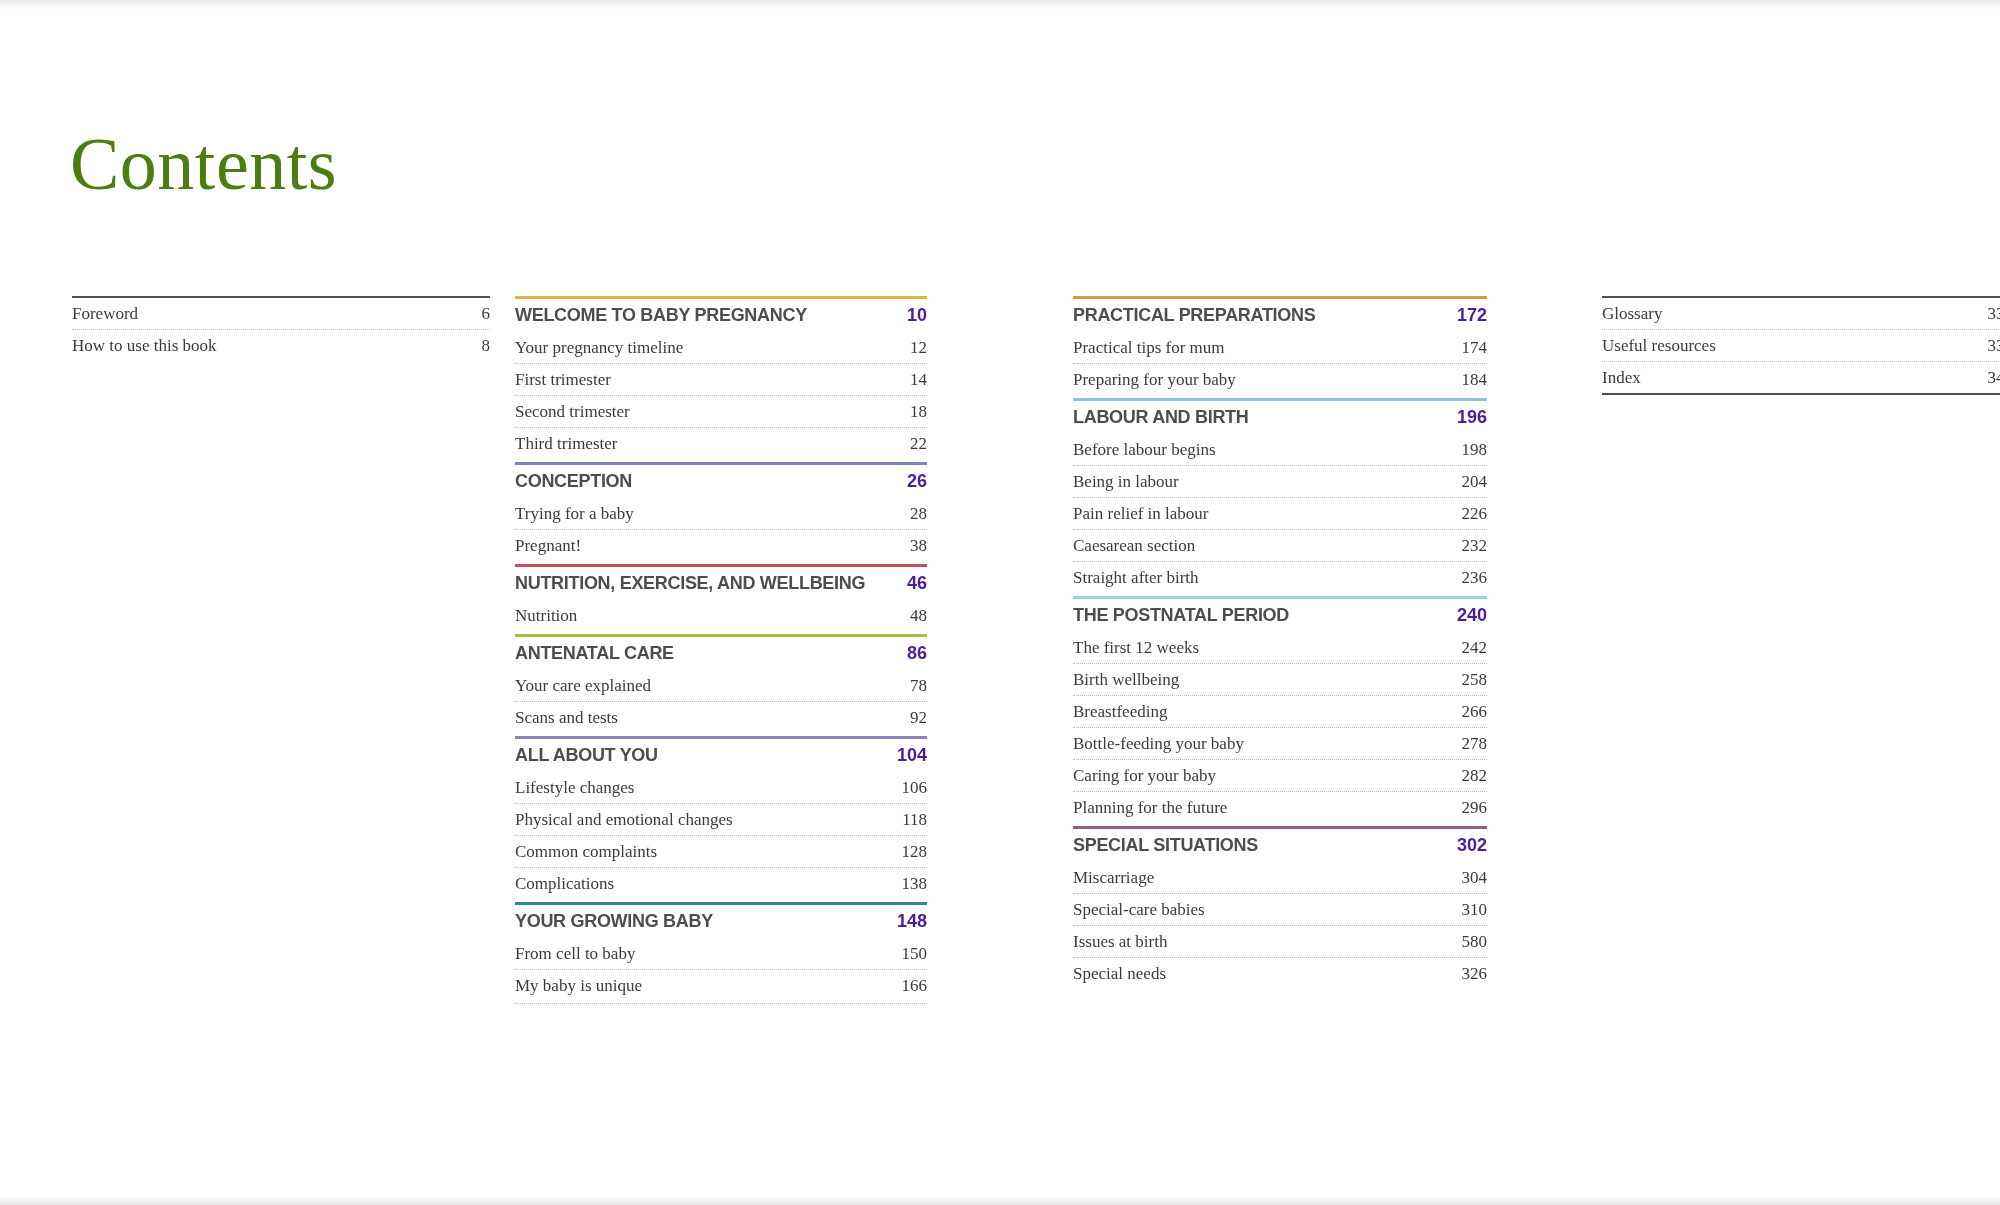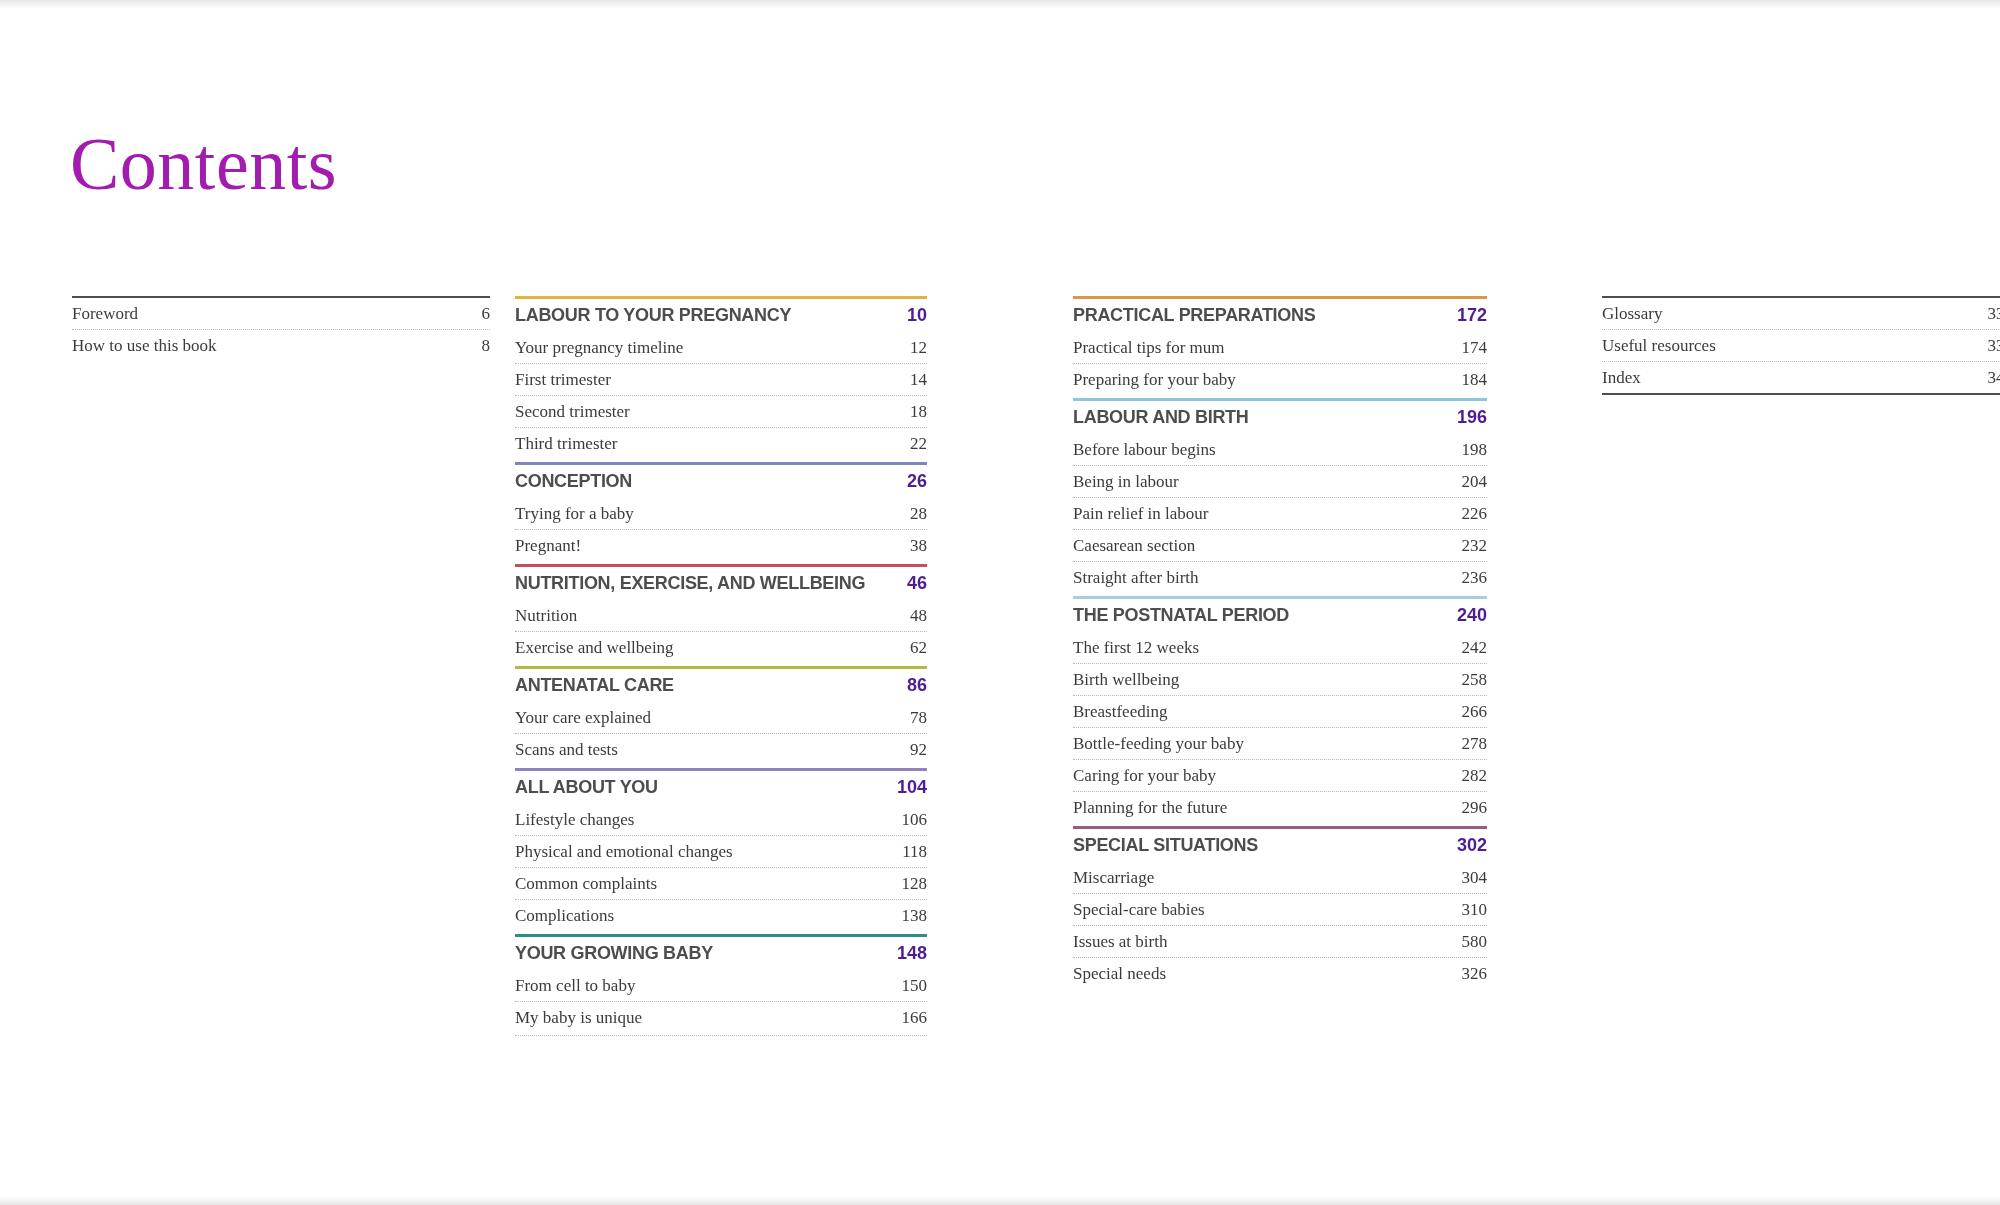--- a/index.html
+++ b/index.html
@@ -8,21 +8,21 @@
     background:#ffffff;
     font-family:"Liberation Serif", serif;
   }
   .edge{position:absolute;left:0;width:2000px;height:9px;}
   .edge.top{top:0;background:linear-gradient(#e7e7e7,#ffffff);}
   .edge.bottom{bottom:0;background:linear-gradient(#ffffff,#e7e7e7);}
 
   .page-title{
     position:absolute;left:70px;top:122px;margin:0;
     font-family:"Liberation Serif", serif;
-    font-size:74px;font-weight:400;color:#a21caf;letter-spacing:0.5px;
+    font-size:74px;font-weight:400;color:#4d7c0f;letter-spacing:0.5px;
   }
 
   .toc-col{position:absolute;top:296px;text-align:center;}
   .col-front{left:72px;width:418px;border-top:2px solid #4e4e4e;}
   .col-a{left:515px;width:412px;}
   .col-b{left:1073px;width:414px;}
   .col-back{left:1602px;width:411px;border-top:2px solid #4e4e4e;border-bottom:2px solid #4e4e4e;}
 
   .toc-row{
     height:31px;display:flex;justify-content:space-between;align-items:center;
@@ -58,21 +58,21 @@
     </div>
     <div class="toc-row simple-row">
       <span class="lbl">How to use this book</span>
       <span class="pg">8</span>
     </div>
   </div>
 <div class="toc-col col-a" id="mount-col-a">
     <div class="toc-section">
       <div class="sec-rule" style="background: rgb(226, 179, 63);"></div>
       <div class="sec-header">
-        <span class="sec-title">LABOUR TO YOUR PREGNANCY</span>
+        <span class="sec-title">WELCOME TO BABY PREGNANCY</span>
         <span class="sec-page">10</span>
       </div>
       <div class="toc-row item-row">
         <span class="lbl">Your pregnancy timeline</span>
         <span class="pg">12</span>
       </div>
       <div class="toc-row item-row">
         <span class="lbl">First trimester</span>
         <span class="pg">14</span>
       </div>
@@ -103,24 +103,20 @@
     <div class="toc-section">
       <div class="sec-rule" style="background: rgb(199, 79, 93);"></div>
       <div class="sec-header">
         <span class="sec-title">NUTRITION, EXERCISE, AND WELLBEING</span>
         <span class="sec-page">46</span>
       </div>
       <div class="toc-row item-row">
         <span class="lbl">Nutrition</span>
         <span class="pg">48</span>
       </div>
-      <div class="toc-row item-row">
-        <span class="lbl">Exercise and wellbeing</span>
-        <span class="pg">62</span>
-      </div>
     </div>
     <div class="toc-section">
       <div class="sec-rule" style="background: rgb(177, 187, 68);"></div>
       <div class="sec-header">
         <span class="sec-title">ANTENATAL CARE</span>
         <span class="sec-page">86</span>
       </div>
       <div class="toc-row item-row">
         <span class="lbl">Your care explained</span>
         <span class="pg">78</span>

